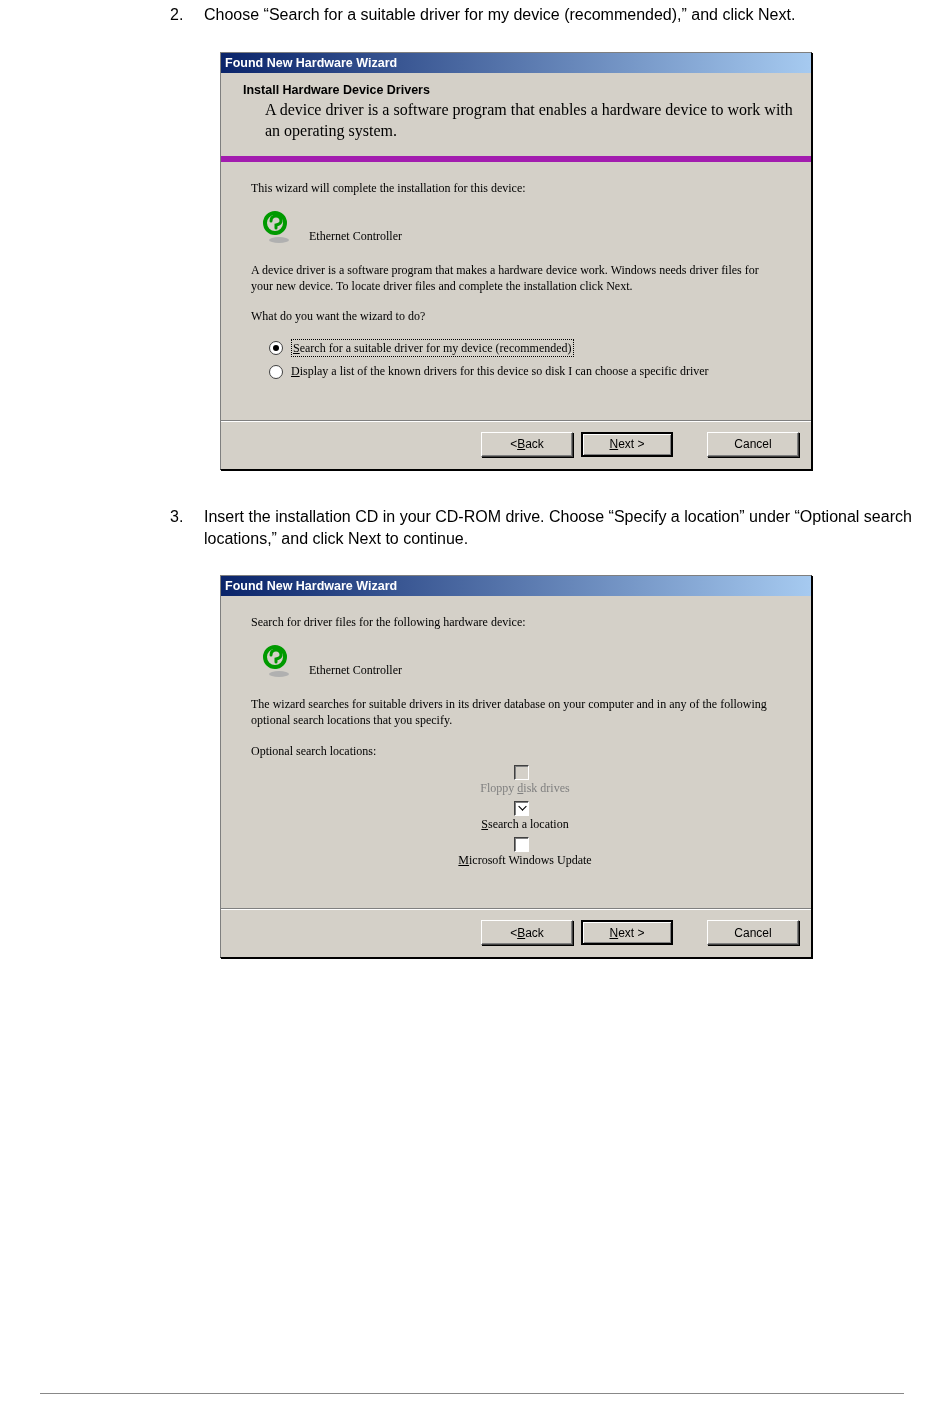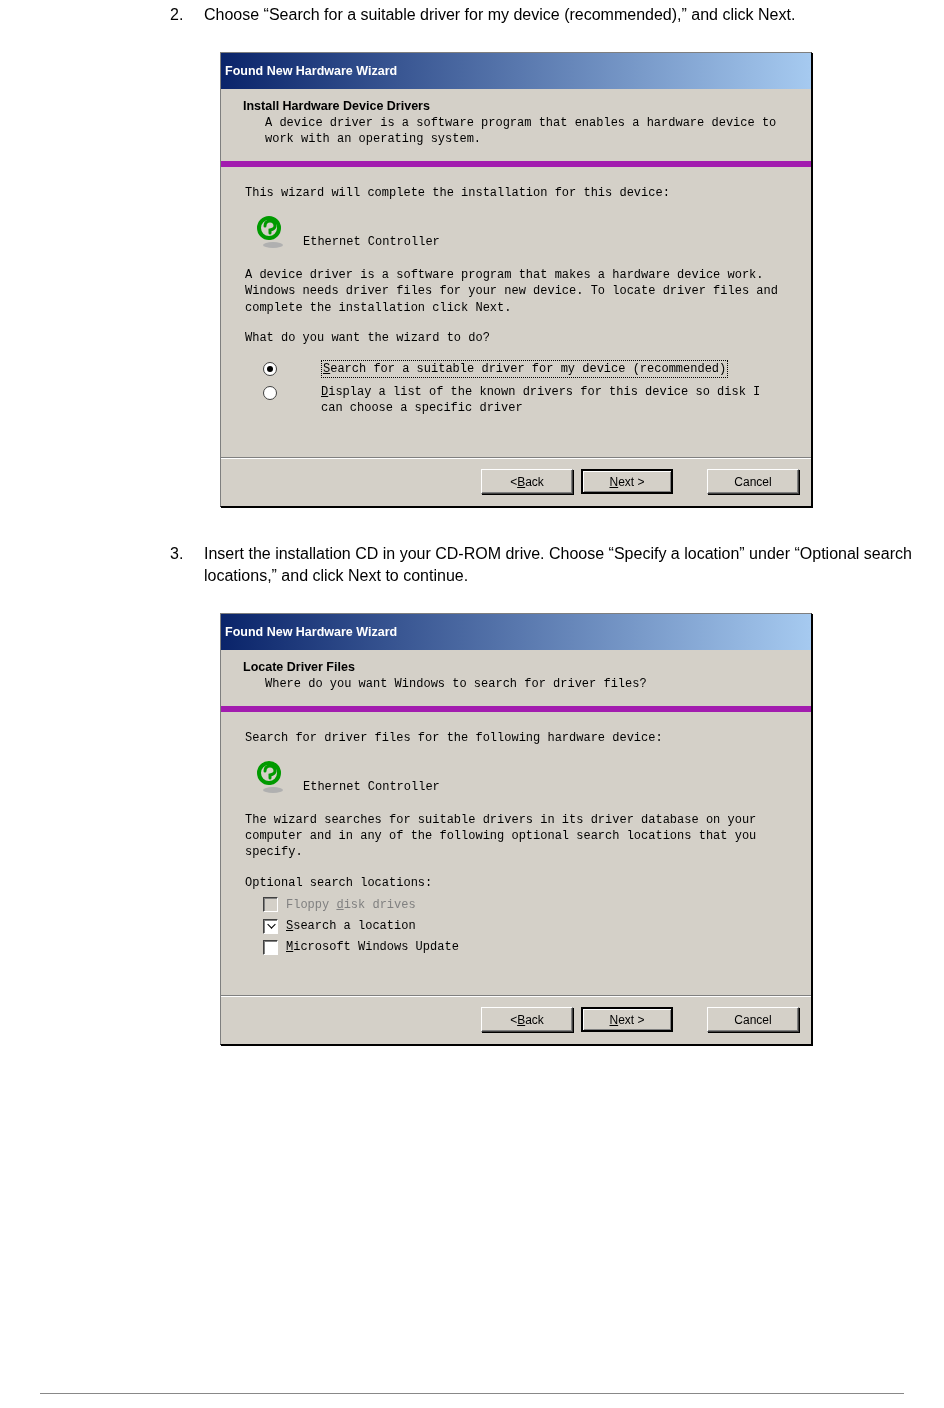--- a/index.html
+++ b/index.html
@@ -2,34 +2,34 @@
 <html><head>
 <meta charset="utf-8">
 <style>
 html,body{margin:0;padding:0;background:#fff;font-family:Arial,Helvetica,sans-serif;color:#000;}
 .page{width:944px;min-height:1408px;margin:0 auto;padding:0;position:relative;box-sizing:border-box;}
 .instr-list{margin:0 0 0 170px;padding:0;list-style:none;}
 .instr-item{display:flex;font-size:16px;line-height:1.35;margin-bottom:26px;margin-top:4px;}
 .instr-num{width:34px;flex:0 0 34px;}
 .instr-txt{flex:1;}
 .win{width:590px;margin:0 0 36px 220px;border:1px solid #7f7f7f;border-right-color:#000;border-bottom-color:#000;box-shadow:1px 1px 0 #000;background:#d4d0c8;}
-.titlebar{height:36px;background:linear-gradient(90deg,#0a246a 0%,#a6caf0 100%);color:#fff;font-weight:bold;font-size:12.5px;font-family:Tahoma,Arial,sans-serif;display:flex;align-items:center;padding:0 4px;}
+.titlebar{height:20px;background:linear-gradient(90deg,#0a246a 0%,#a6caf0 100%);color:#fff;font-weight:bold;font-size:12.5px;font-family:Tahoma,Arial,sans-serif;display:flex;align-items:center;padding:0 4px;}
 .hdr{background:#d4d0c8;border-bottom:6px solid #a21caf;padding:10px 18px 14px 22px;}
 .hdr-title{font-weight:bold;font-size:12.5px;font-family:Tahoma,Arial,sans-serif;margin-bottom:2px;}
-.hdr-sub{font-size:12px;font-family:Liberation Mono, monospace;margin-left:22px;line-height:1.35;}
-.body{padding:18px 30px 28px 24px;background:#d4d0c8;font-family:Liberation Mono, monospace;font-size:12px;}
+.hdr-sub{font-size:16px;font-family:Liberation Serif, serif;margin-left:22px;line-height:1.35;}
+.body{padding:18px 30px 28px 30px;background:#d4d0c8;font-family:Liberation Serif, serif;font-size:12px;}
 .body p{margin:0 0 14px 0;line-height:1.35;}
 .device-row{display:flex;align-items:flex-end;margin:4px 0 18px 10px;}
 .dev-icon{width:34px;height:34px;flex:0 0 34px;margin-right:14px;position:relative;}
 .dev-icon svg{width:34px;height:34px;}
-.radio-row{display:flex;align-items:flex-start;margin:0 0 6px 18px;line-height:1.35;gap:36px;}
+.radio-row{display:flex;align-items:flex-start;margin:0 0 6px 18px;line-height:1.35;}
 .radio-dot{width:12px;height:12px;border:1px solid #404040;border-radius:50%;background:#fff;flex:0 0 12px;margin:2px 8px 0 0;position:relative;}
 .radio-dot.sel::after{content:"";position:absolute;left:3px;top:3px;width:6px;height:6px;background:#000;border-radius:50%;}
 .focus-box{border:1px dotted #000;padding:0 1px;display:inline-block;}
-.cb-row{display:flex;align-items:center;margin:0 0 5px 18px;line-height:1.35;}
+.cb-row{display:flex;align-items:center;margin:0 0 5px 18px;line-height:1.35;flex-direction:column;}
 .cb{width:13px;height:13px;border:1px solid #404040;border-right-color:#fff;border-bottom-color:#fff;background:#fff;flex:0 0 13px;margin-right:8px;position:relative;box-shadow:inset 1px 1px 0 #808080;}
 .cb.chk::after{content:"";position:absolute;left:2px;top:-1px;width:9px;height:9px;border-right:2px solid #000;border-bottom:2px solid #000;transform:rotate(45deg) scale(.55);}
 .cb.dis{background:#d4d0c8;}
 .dis-txt{color:#808080;}
 .btn-bar{border-top:1px solid #fff;box-shadow:0 -1px 0 #808080;padding:10px 12px 12px 0;display:flex;justify-content:flex-end;gap:8px;background:#d4d0c8;}
 .btn{min-width:92px;height:25px;background:#d4d0c8;border:1px solid #404040;border-top-color:#fff;border-left-color:#fff;box-shadow:1px 1px 0 #000, inset -1px -1px 0 #808080;font-family:Tahoma,Arial,sans-serif;font-size:12px;display:flex;align-items:center;justify-content:center;box-sizing:border-box;}
 .btn.default{border:2px solid #000;box-shadow:inset 1px 1px 0 #fff, inset -1px -1px 0 #808080;}
 .u{text-decoration:underline;}
 .footer-rule{position:absolute;left:40px;right:40px;bottom:18px;border-top:1px solid #888;}
 .sp{height:8px;}
@@ -99,24 +99,20 @@
   <div class="instr-item">
     <div class="instr-num">3.</div>
     <div class="instr-txt">Insert the installation CD in your CD-ROM drive. Choose “Specify a location” under “Optional search locations,” and click Next to continue.</div>
   </div>
 </div>
 
 <div class="win">
   <div class="titlebar">
     <span>Found New Hardware Wizard</span>
   </div>
-  <div class="hdr">
-    <div class="hdr-title">Locate Driver Files</div>
-    <div class="hdr-sub">Where do you want Windows to search for driver files?</div>
-  </div>
   <div class="body">
     <p>Search for driver files for the following hardware device:</p>
     <div class="device-row">
       <span class="dev-icon">
         <svg viewBox="0 0 34 34">
               <circle cx="14" cy="13" r="10" fill="none" stroke="#009a00" stroke-width="4"></circle>
               <path d="M10 11 q0 -5 5 -5 q5 0 5 5 q0 3 -5 4 v3" fill="none" stroke="#009a00" stroke-width="3" stroke-linecap="round"></path>
               <circle cx="15" cy="23" r="1.8" fill="#009a00"></circle>
               <ellipse cx="18" cy="30" rx="10" ry="3" fill="#b0b0b0"></ellipse>
             </svg>

